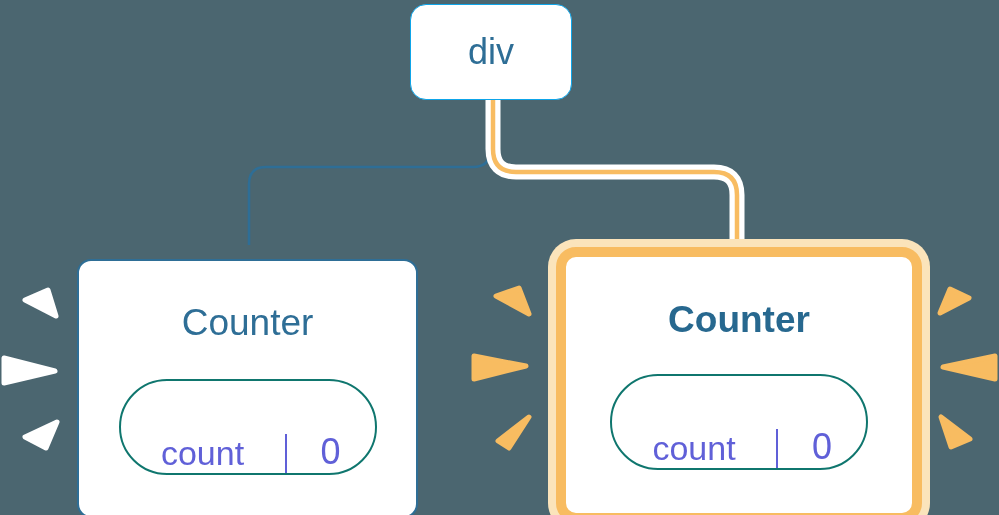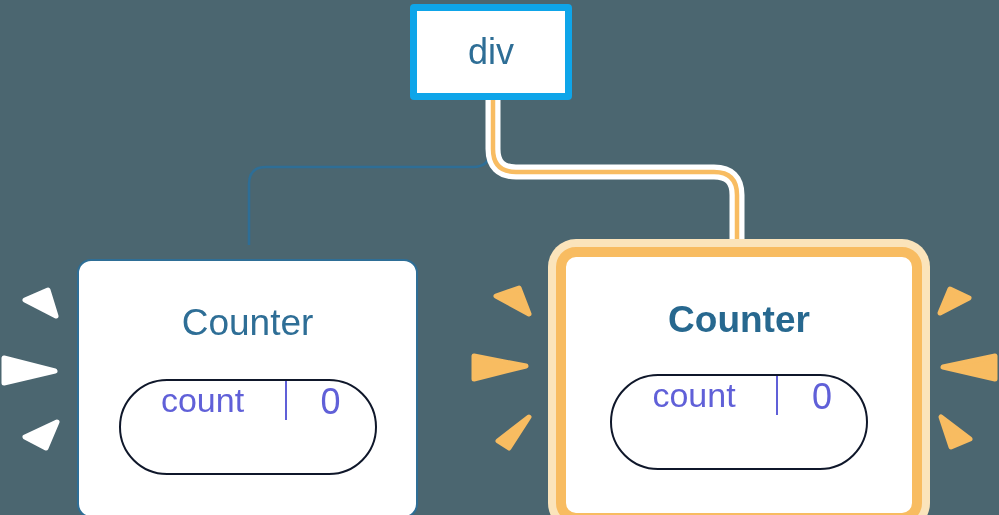--- a/index.html
+++ b/index.html
@@ -12,21 +12,21 @@
   }
   #wires{position:absolute;left:0;top:0;z-index:1;}
   .node{
     position:absolute;z-index:2;
     background:#ffffff;
     box-sizing:border-box;
     display:flex;align-items:center;justify-content:center;
   }
   .node-div{
     left:410px;top:4px;width:162px;height:96px;
-    border:7px solid #0ea5e9;border-radius:4px;
+    border:1px solid #0ea5e9;border-radius:16px;
     font-size:36px;color:#2E6E96;font-weight:500;
   }
   .card{
     position:absolute;z-index:2;
     box-sizing:border-box;
     display:flex;flex-direction:column;align-items:center;margin-top:20px;
   }
   .card-plain{
     left:77px;top:239px;width:341px;height:259px;
     background:#ffffff;
@@ -48,22 +48,22 @@
     padding-top:43px;
   }
   .card-title{
     font-size:37px;color:#2E6E96;font-weight:500;
     line-height:40px;
   }
   .card-title.bold{font-weight:800;color:#27688F;}
   .pill{
     box-sizing:border-box;
     width:258px;height:96px;
-    border:2px solid #0f172a;border-radius:60px;
-    display:flex;align-items:flex-start;
+    border:2px solid #0f766e;border-radius:60px;
+    display:flex;align-items:flex-end;
     background:#ffffff;
   }
   .card-plain .pill{margin-top:36px;}
   .card-hl-inner .pill{margin-top:34px;}
   .pill-key{
     flex:1;
     display:flex;align-items:center;justify-content:center;
     font-size:34px;color:#6060D8;
     border-right:2px solid #6060D8;
   }

